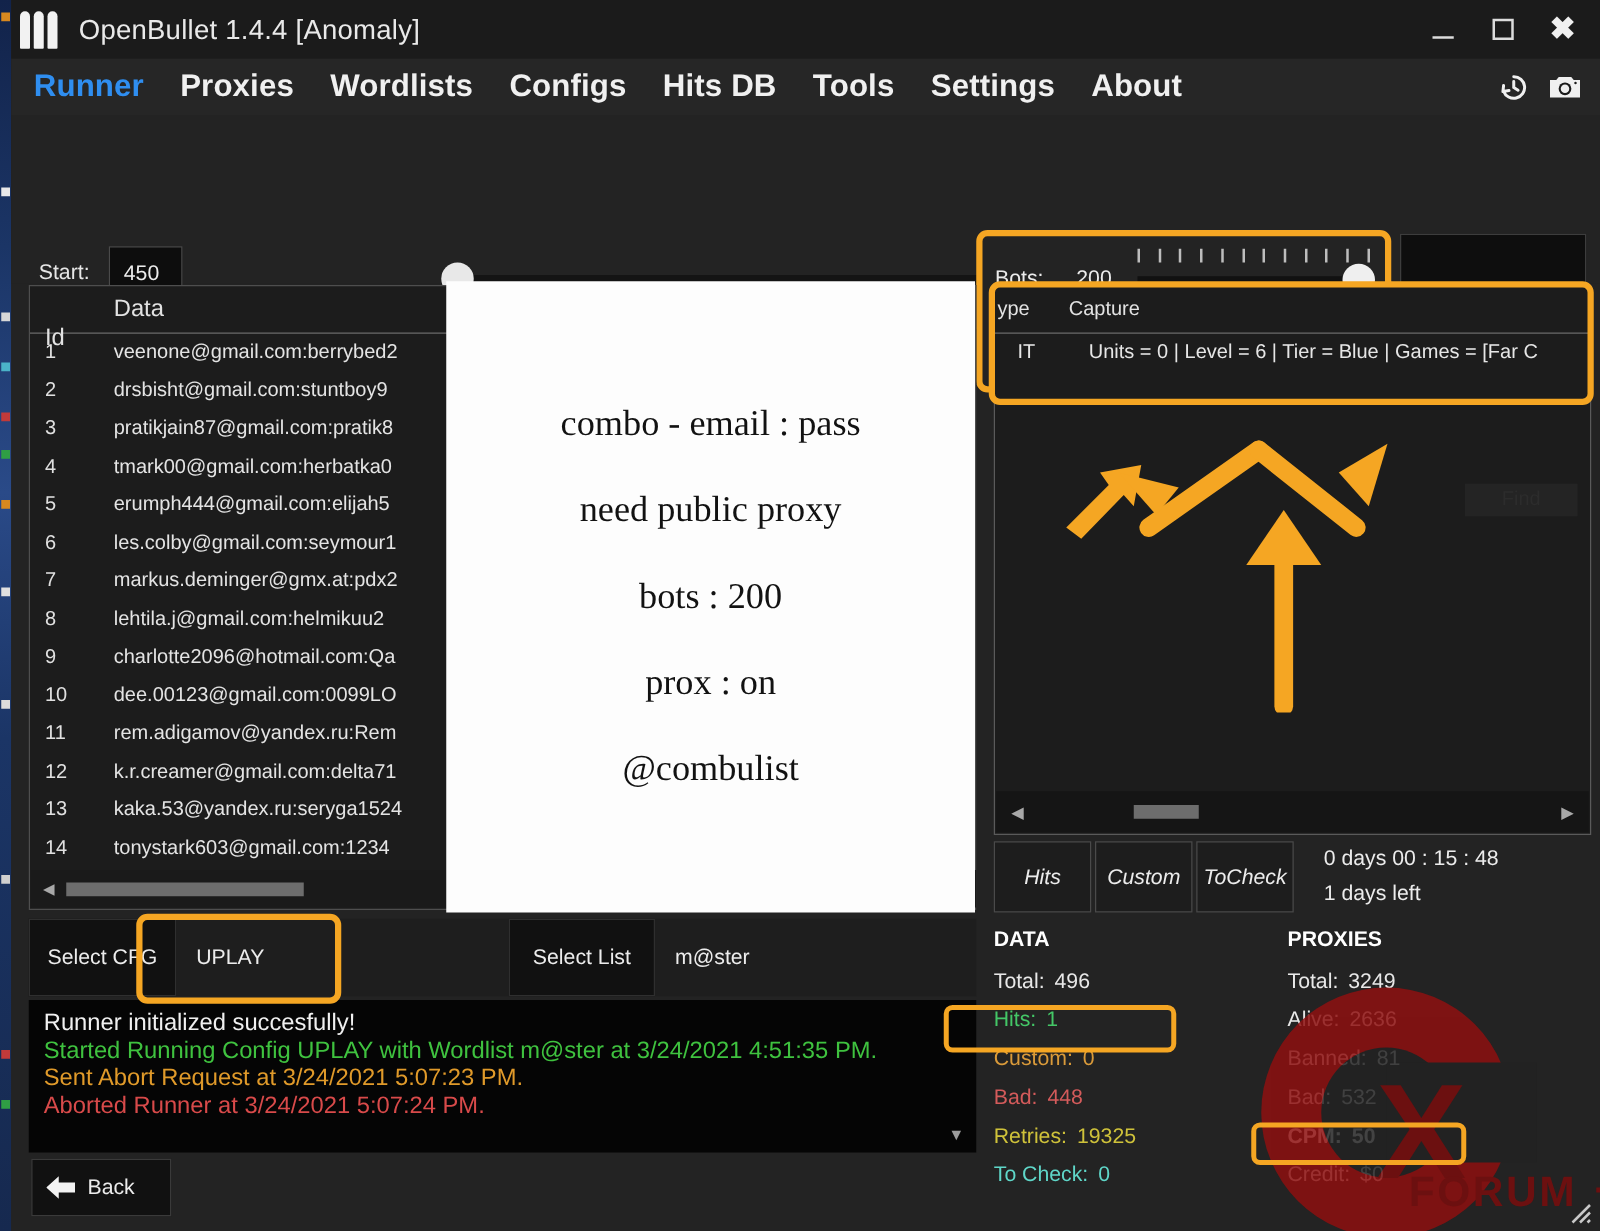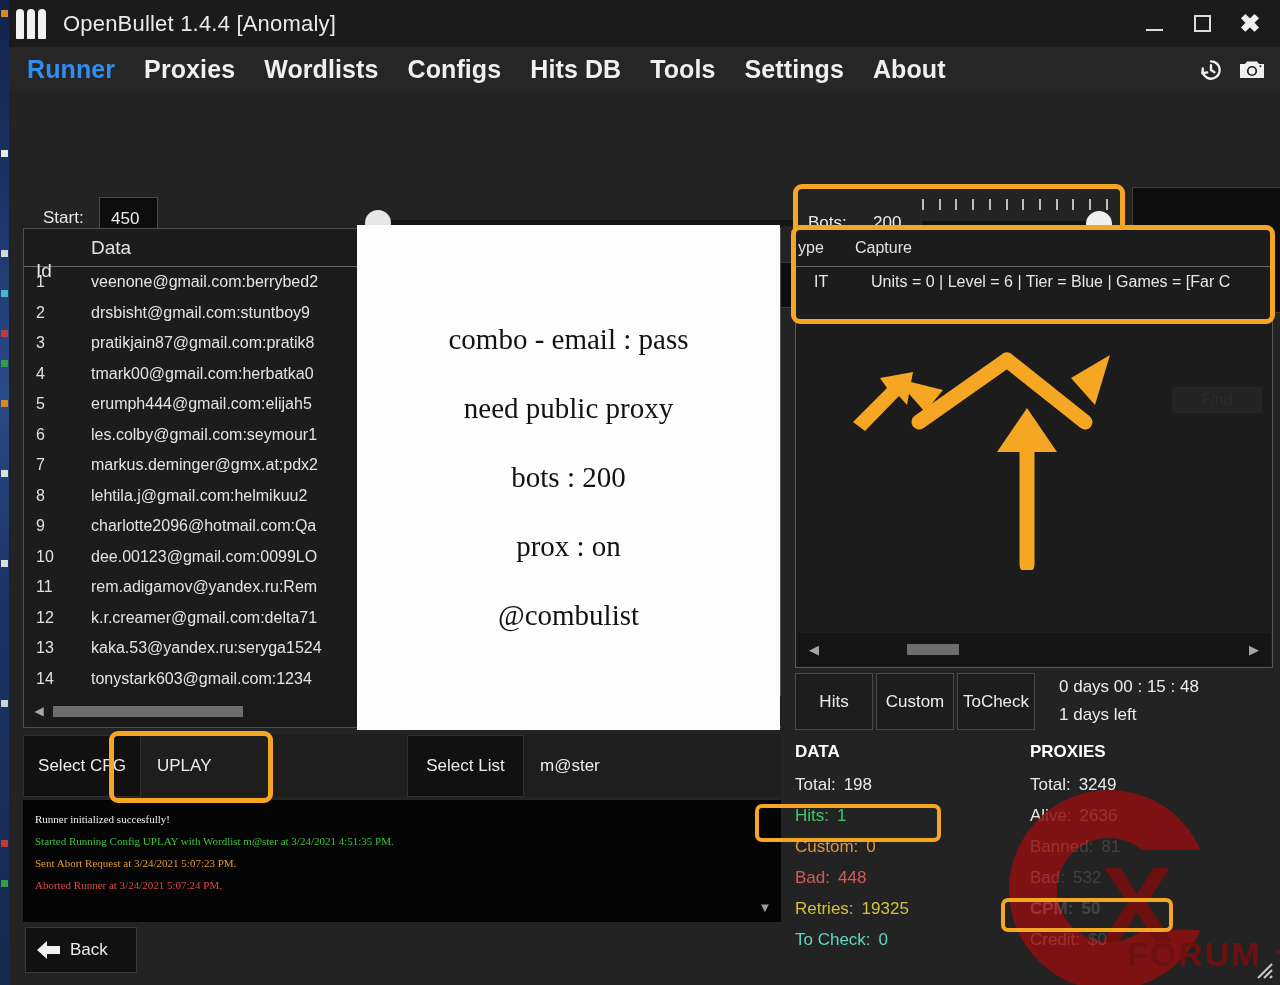--- a/index.html
+++ b/index.html
@@ -58,21 +58,21 @@
   .nav-item {
     color: #f0f0f0; font-size: 25px; font-weight: bold;
     margin-right: 29px; cursor: pointer; letter-spacing: .1px;
   }
   .nav-item.active { color: #2f8ef0; }
   .nav-icons { position: absolute; right: 14px; display: flex; align-items: center; gap: 14px; }
   .nav-icons svg { display: block; cursor: pointer; }
 
   
   .controls {
-    position: relative; height: 135px; background: #232323; margin-left: 12px;
+    position: relative; height: 135px; background: #232323;
   }
   .start-label {
     position: absolute; left: 22px; top: 116px; color: #e6e6e6; font-size: 17px;
   }
   .start-box {
     position: absolute; left: 78px; top: 105px; width: 59px; height: 44px;
     background: #0d0d0d; border: 1px solid #4a4a4a;
     display: flex; align-items: center; padding-left: 11px;
     color: #ececec; font-size: 17px;
   }
@@ -184,21 +184,21 @@
   .hits-panel-hl {
     position: absolute; left: 782px; top: 225px; width: 484px; height: 99px;
     border: 5px solid #f5a623; border-radius: 9px; pointer-events: none; z-index: 6;
   }
 
   
   .tabstrip { position: absolute; left: 786px; top: 673px; display: flex; }
   .tabbtn {
     width: 78px; height: 57px; background: #1d1d1d; border: 1px solid #4a4a4a;
     display: flex; align-items: center; justify-content: center;
-    color: #ececec; font-size: 17px; cursor: pointer; margin-right: 3px;
+    color: #ececec; font-size: 17px; cursor: pointer; margin-right: 3px; font-style: italic;
   }
   .timer {
     position: absolute; left: 1050px; top: 673px; color: #ececec; font-size: 17px;
     line-height: 28px;
   }
 
   
   .selectrow { position: absolute; left: 14px; top: 735px; width: 758px; height: 62px; background: #1e1e1e; }
   .selbtn {
     position: absolute; top: 0; height: 62px; background: #111;
@@ -213,21 +213,21 @@
   .cfg-hl {
     position: absolute; left: 100px; top: 731px; width: 164px; height: 72px;
     border: 5px solid #f5a623; border-radius: 9px; pointer-events: none; z-index: 6;
   }
 
   
   .console {
     position: absolute; left: 14px; top: 800px; width: 758px; height: 122px;
     background: #050505; padding: 8px 10px 0 12px; overflow: hidden;
   }
-  .logline { font-family: Liberation Serif, serif; font-size: 11px; line-height: 22px; white-space: pre-wrap; }
+  .logline { font-family: Liberation Sans, sans-serif; font-size: 19px; line-height: 22px; white-space: pre-wrap; }
   .console-scroll {
     position: absolute; right: 2px; top: 100px; width: 28px; height: 22px;
     color: #9b9b9b; font-size: 13px; text-align: center; cursor: pointer;
   }
 
   .back-btn {
     position: absolute; left: 16px; top: 927px; width: 112px; height: 46px;
     background: #111; border: 1px solid #3a3a3a;
     display: flex; align-items: center; gap: 9px; padding-left: 11px;
     color: #ececec; font-size: 17px; cursor: pointer;
@@ -563,21 +563,21 @@
       <div class="wm-x">X</div>
       <div class="wm-forum">FORUM</div>
       <div class="wm-dash"></div>
     </div>
 
     <div class="stats">
       <div class="stat-col data">
         <div class="stat-title">DATA</div>
         <div class="stat-line" style="color:#e8e8e8">
             <span class="k">Total:</span>
-            <span>198</span>
+            <span>496</span>
           </div>
         <div class="stat-line" style="color:#44c767">
             <span class="k">Hits:</span>
             <span>1</span>
           </div>
         <div class="stat-line" style="color:#d99a3a">
             <span class="k">Custom:</span>
             <span>0</span>
           </div>
         <div class="stat-line" style="color:#d45b5b">

